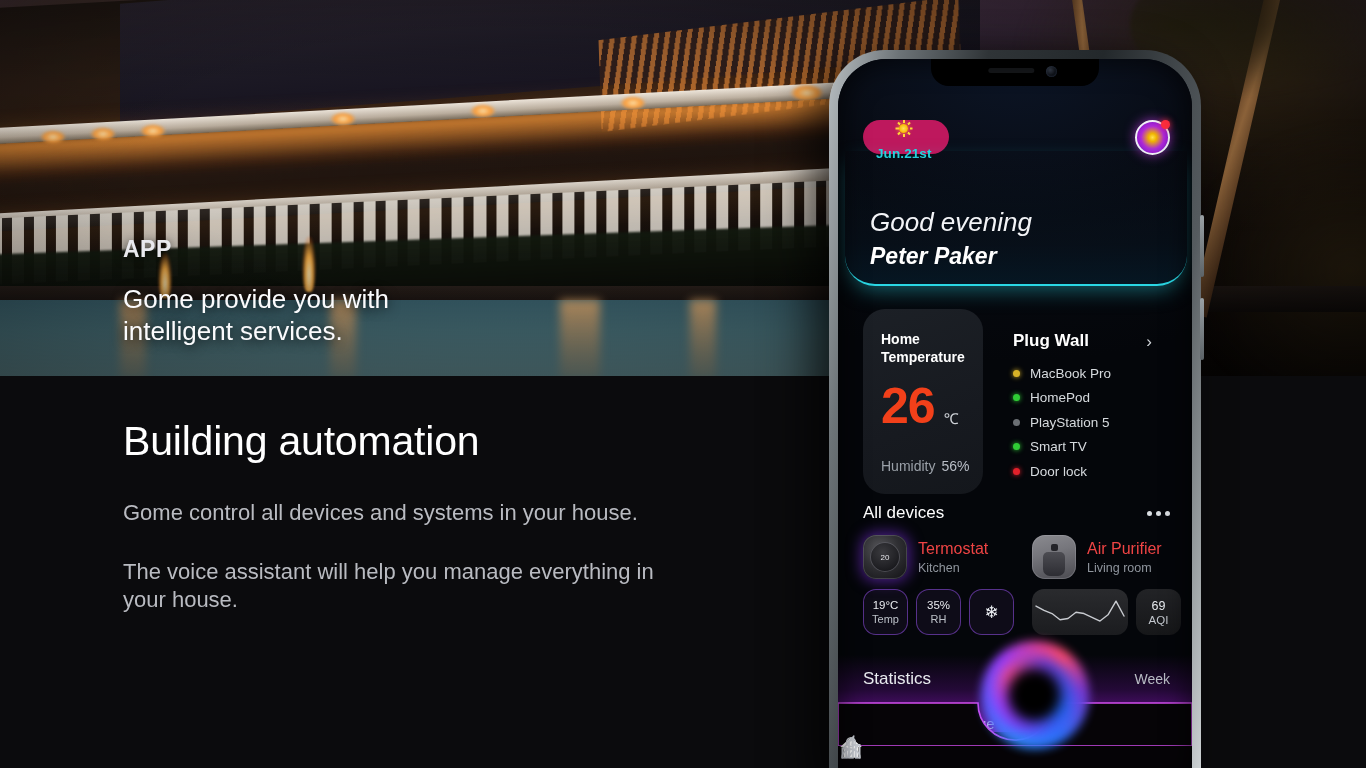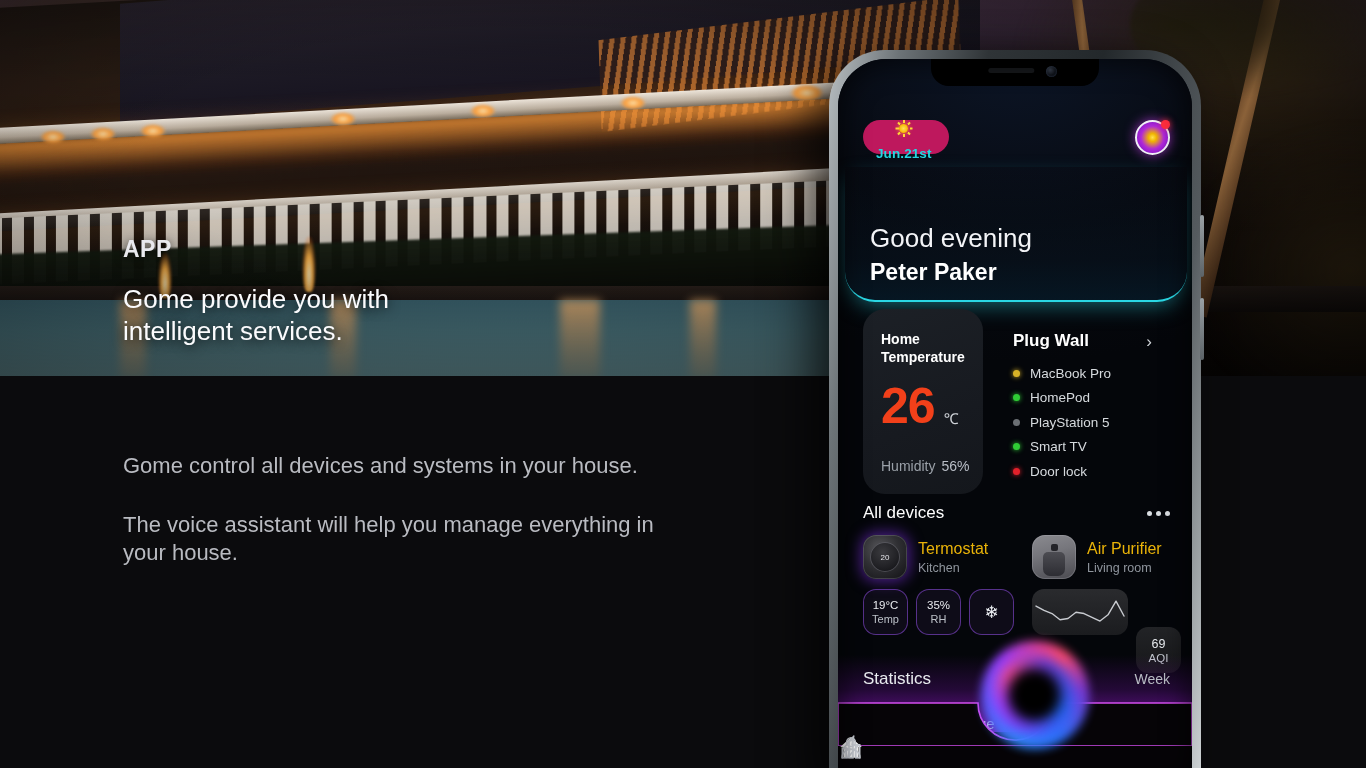--- a/index.html
+++ b/index.html
@@ -207,25 +207,26 @@
     border: 2.5px solid #f2eef8;
     box-shadow: 0 0 12px rgba(190,60,230,.75);
   }
   .avatar .dot {
     position: absolute; right: -2px; top: -2px; width: 9px; height: 9px; border-radius: 50%;
     background: #ff2d3d; box-shadow: 0 0 6px rgba(255,45,61,.9);
   }
 
   
   .greet {
-    position: absolute; left: 7px; top: 108px; right: 5px; height: 135px;
+    position: absolute; left: 7px; top: 92px; right: 5px; height: 135px;
     border-radius: 0 0 30px 30px;
     background: linear-gradient(180deg, rgba(10,17,28,0) 0%, rgba(8,20,32,.55) 70%, rgba(6,26,40,.8) 100%);
     border-bottom: 2px solid #2ad7e4;
     box-shadow: 0 8px 22px -6px rgba(40,210,225,.5);
+    font-style: italic;
   }
   .greet .g1 { position: absolute; left: 25px; top: 56px; font-size: 26px; color: #f3f4f7; font-weight: 400; }
   .greet .g2 { position: absolute; left: 25px; top: 92px; font-size: 23px; color: #ffffff; font-weight: 700; }
 
   
   .row-cards { position: absolute; left: 25px; top: 250px; right: 22px; height: 185px; display: flex; gap: 16px; }
   .card-temp {
     width: 120px; border-radius: 22px;
     background: linear-gradient(160deg,#1c2026 0%, #171a20 60%, #14171c 100%);
     padding: 22px 18px 0 18px; position: relative;
@@ -274,21 +275,21 @@
     box-shadow: inset 0 0 0 1px rgba(190,190,200,.25);
   }
   .devicon.purifier .body {
     position: absolute; left: 11px; top: 17px; width: 22px; height: 24px;
     border-radius: 5px 5px 7px 7px; background: linear-gradient(180deg,#4c4c52,#2d2d33);
   }
   .devicon.purifier .vent {
     position: absolute; left: 19px; top: 9px; width: 7px; height: 7px; border-radius: 2px;
     background: #242429;
   }
-  .devname { font-size: 16px; color: #eab308; font-weight: 400; white-space: nowrap; margin-top: 11px; }
+  .devname { font-size: 16px; color: #ef4444; font-weight: 400; white-space: nowrap; margin-top: 11px; }
   .devroom { font-size: 12.5px; color: #8f959d; margin-top: 3px; white-space: nowrap; }
 
   .chips { display: flex; gap: 8px; margin-top: 6px; }
   .chip {
     width: 45px; height: 46px; border-radius: 13px;
     border: 1px solid rgba(150,80,235,.55);
     background: rgba(24,18,38,.5);
     display: flex; flex-direction: column; align-items: center; justify-content: center; gap: 2px;
   }
   .chip .v { font-size: 11.5px; color: #e8eaee; }
@@ -297,21 +298,21 @@
 
   .airrow { display: flex; gap: 8px; margin-top: 6px; }
   .spark {
     width: 96px; height: 46px; border-radius: 12px;
     background: linear-gradient(180deg,#2a2b2e,#1b1c1f);
     position: relative; overflow: hidden;
   }
   .aqi {
     width: 45px; height: 46px; border-radius: 12px;
     background: linear-gradient(180deg,#222326,#161719);
-    display: flex; flex-direction: column; align-items: center; justify-content: center; gap: 1px; margin-top: 38px;
+    display: flex; flex-direction: column; align-items: center; justify-content: center; gap: 1px;
   }
   .aqi .v { font-size: 12.5px; color: #e6e9ed; }
   .aqi .k { font-size: 11.5px; color: #c2c7cd; }
 
   
   .stats {
     position: absolute; left: 0; right: 0; top: 596px; bottom: 0;
     background: linear-gradient(180deg, rgba(60,10,90,0) 0%, rgba(96,16,140,.35) 28%, rgba(150,22,210,.72) 58%, rgba(164,26,226,.86) 72%, rgba(110,12,160,.2) 86%, rgba(10,4,16,0) 100%);
   }
   .stats-hdr {
@@ -418,20 +419,21 @@
     <div class="hero-copy">
       <div class="eyebrow">APP</div>
       <div class="hero-sub">
         <div>Gome provide you with</div>
         <div>intelligent services.</div>
       </div>
     </div>
   </div>
 
   <div class="lower">
+    <h1 class="h1">Building automation</h1>
     <p class="para">Gome control all devices and systems in your house.</p>
     <p class="para">The voice assistant will help you manage everything in your house.</p>
   </div>
 
   <div class="phone">
     <div class="phone-frame"></div>
     <div class="phone-btn btn-a"></div>
     <div class="phone-btn btn-b"></div>
 
     <div class="phone-screen">

